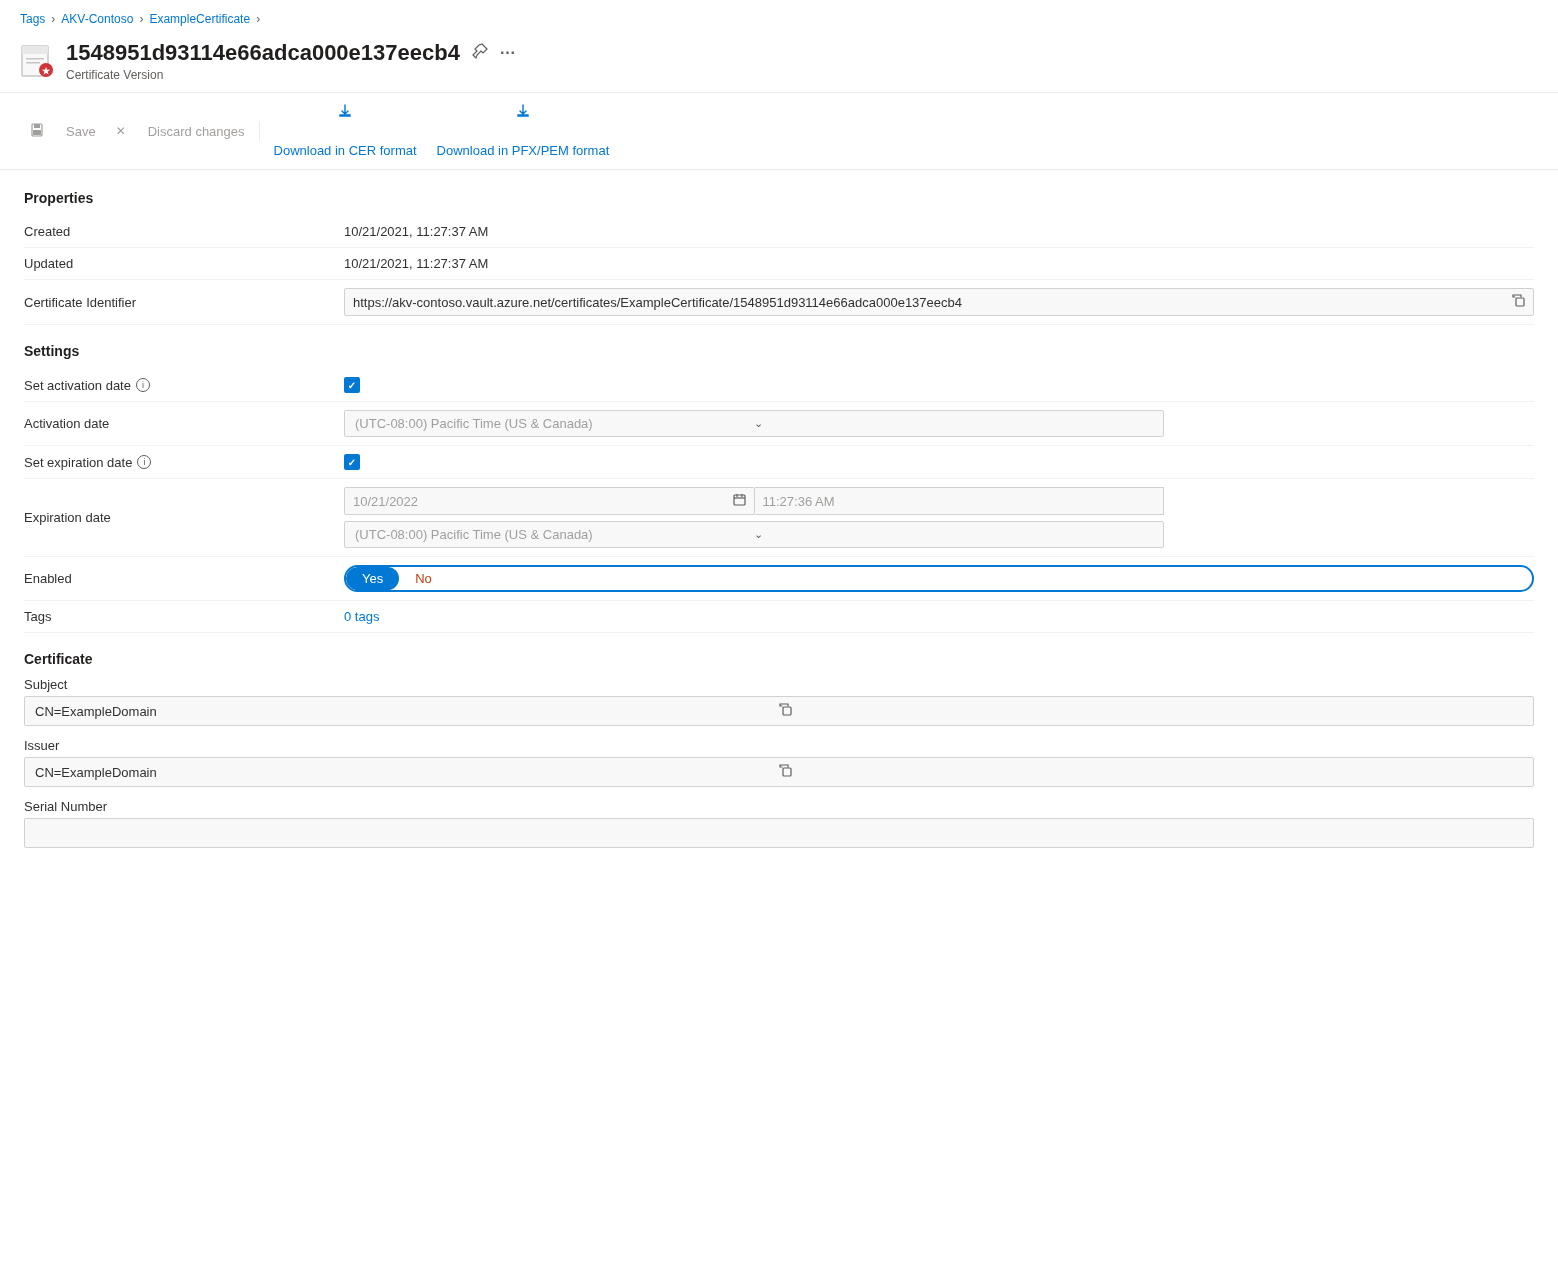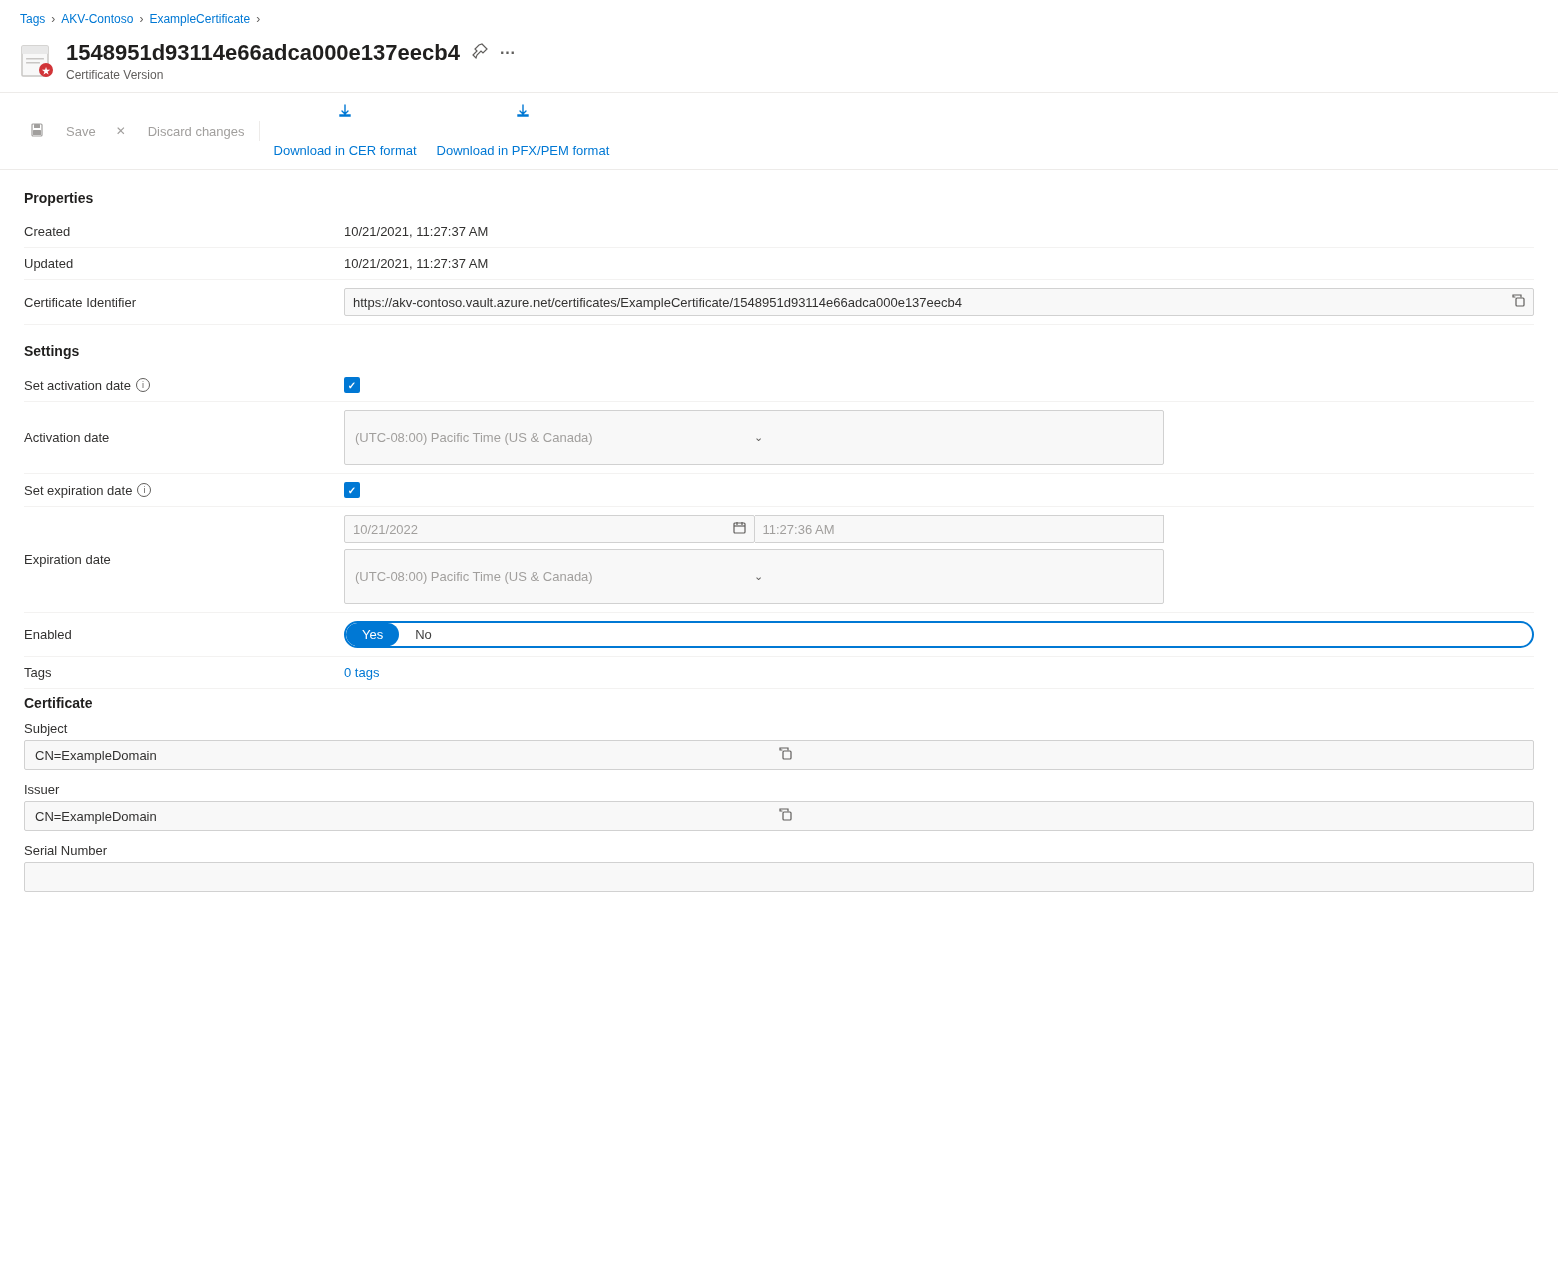--- a/index.html
+++ b/index.html
@@ -43,34 +43,34 @@
     .input-field .copy-icon { color: #605e5c; cursor: pointer; font-size: 12px; margin-left: 6px; }
 
     
     .date-time-row { display: flex; gap: 0; margin-bottom: 6px; }
     .date-input { display: flex; align-items: center; border: 1px solid #d1d1d1; background: #f8f8f8; padding: 5px 8px; border-radius: 2px; flex: 1; }
     .date-input input { border: none; background: transparent; font-size: 13px; color: #a19f9d; flex: 1; outline: none; }
     .date-input .cal-icon { color: #605e5c; font-size: 13px; margin-left: 4px; }
     .time-input { display: flex; align-items: center; border: 1px solid #d1d1d1; border-left: none; background: #f8f8f8; padding: 5px 8px; flex: 1; }
     .time-input input { border: none; background: transparent; font-size: 13px; color: #a19f9d; flex: 1; outline: none; }
 
-    .timezone-select { display: flex; align-items: center; border: 1px solid #d1d1d1; background: #f8f8f8; padding: 19px 10px; border-radius: 2px; cursor: pointer; }
+    .timezone-select { display: flex; align-items: center; border: 1px solid #d1d1d1; background: #f8f8f8; padding: 5px 10px; border-radius: 2px; cursor: pointer; }
     .timezone-select span { flex: 1; color: #a19f9d; font-size: 13px; }
     .timezone-select .chevron { color: #605e5c; font-size: 11px; }
 
     
     .checkbox-wrap { display: flex; align-items: center; gap: 6px; }
     .checkbox { width: 16px; height: 16px; border: 2px solid #0078d4; background: #0078d4; display: flex; align-items: center; justify-content: center; border-radius: 2px; }
     .checkbox::after { content: '✓'; color: #fff; font-size: 10px; font-weight: bold; }
 
     
     .toggle-group { display: flex; border: 2px solid #0078d4; border-radius: 20px; overflow: hidden; }
     .toggle-btn { padding: 4px 16px; font-size: 13px; cursor: pointer; border: none; background: transparent; }
     .toggle-btn.active { background: #0078d4; color: #fff; border-radius: 16px; }
-    .toggle-btn.inactive { background: #fff; color: #404040; }
+    .toggle-btn.inactive { background: #fff; color: #c2410c; }
 
     
     .tags-link { color: #0078d4; text-decoration: none; cursor: pointer; }
 
     
     .info-icon { width: 14px; height: 14px; border: 1px solid #605e5c; border-radius: 50%; display: inline-flex; align-items: center; justify-content: center; font-size: 9px; color: #605e5c; cursor: help; }
 
     
     .cert-field { margin-bottom: 12px; }
     .cert-field-label { font-size: 13px; color: #323130; margin-bottom: 4px; }
@@ -252,21 +252,21 @@
     </div>
   </div>
 
   <div class="prop-row">
     <div class="prop-label">Tags</div>
     <div class="prop-value">
       <a class="tags-link" href="#">0 tags</a>
     </div>
   </div>
 
-  <div class="section-title" style="margin-top:6px;">Certificate</div>
+  <div class="section-title" style="margin-top:18px;">Certificate</div>
 
   <div class="cert-field">
     <div class="cert-field-label">Subject</div>
     <div class="full-width-input">
       <span>CN=ExampleDomain</span>
       <span class="copy-btn" title="Copy">
         <svg width="13" height="13" viewBox="0 0 13 13" fill="none">
             <rect x="4" y="4" width="8" height="8" rx="1" stroke="#605e5c" stroke-width="1.2"></rect>
             <path d="M3 3H1V1h8v2" stroke="#605e5c" stroke-width="1.2" stroke-linecap="round"></path>
           </svg>

